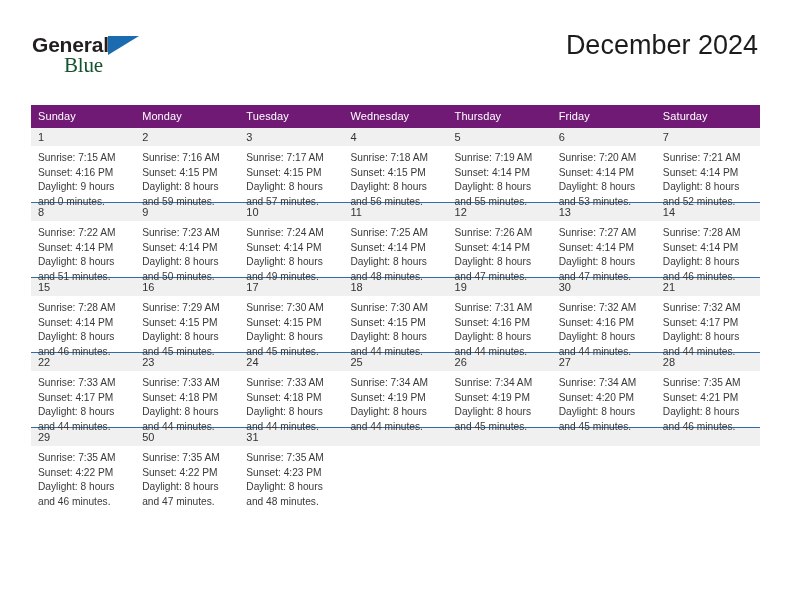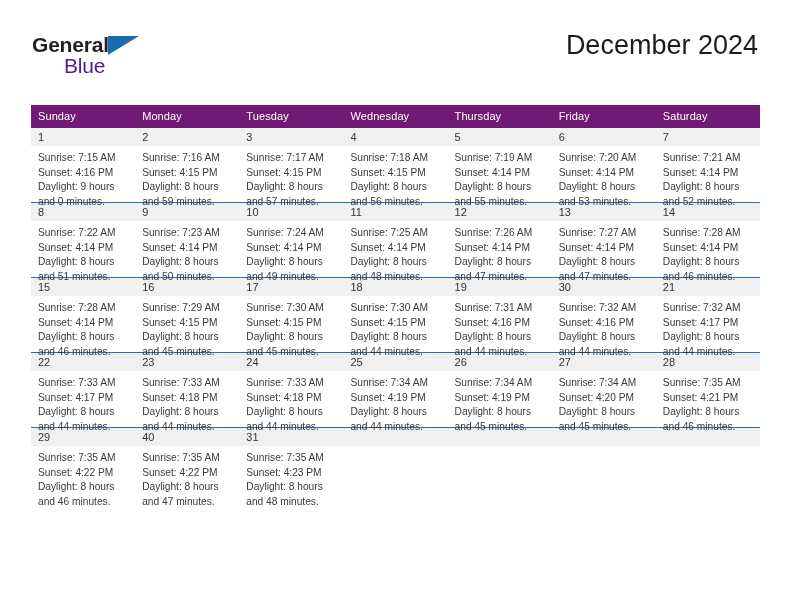--- a/index.html
+++ b/index.html
@@ -54,21 +54,22 @@
     height: 0;
     border-left: 31px solid #1a6bb0;
     border-bottom: 19px solid transparent;
   }
   .brand-blue {
     display: block;
     margin-top: -2px;
     margin-left: 32px;
     font-size: 21px;
     letter-spacing: -0.2px;
-    color: #4c1d95;
+    color: #14532d;
+    font-family: Liberation Serif, serif;
   }
 
   .title-block {
     position: absolute;
     right: 34px;
     top: 28px;
   }
   .cal-title {
     font-size: 27px;
     font-weight: normal;
@@ -432,21 +433,21 @@
         <td class="day-cell">
           <div class="daynum-band">29</div>
           <div class="day-info">
             <div>Sunrise: 7:35 AM</div>
             <div>Sunset: 4:22 PM</div>
             <div>Daylight: 8 hours</div>
             <div>and 46 minutes.</div>
           </div>
         </td>
         <td class="day-cell">
-          <div class="daynum-band">40</div>
+          <div class="daynum-band">50</div>
           <div class="day-info">
             <div>Sunrise: 7:35 AM</div>
             <div>Sunset: 4:22 PM</div>
             <div>Daylight: 8 hours</div>
             <div>and 47 minutes.</div>
           </div>
         </td>
         <td class="day-cell">
           <div class="daynum-band">31</div>
           <div class="day-info">

